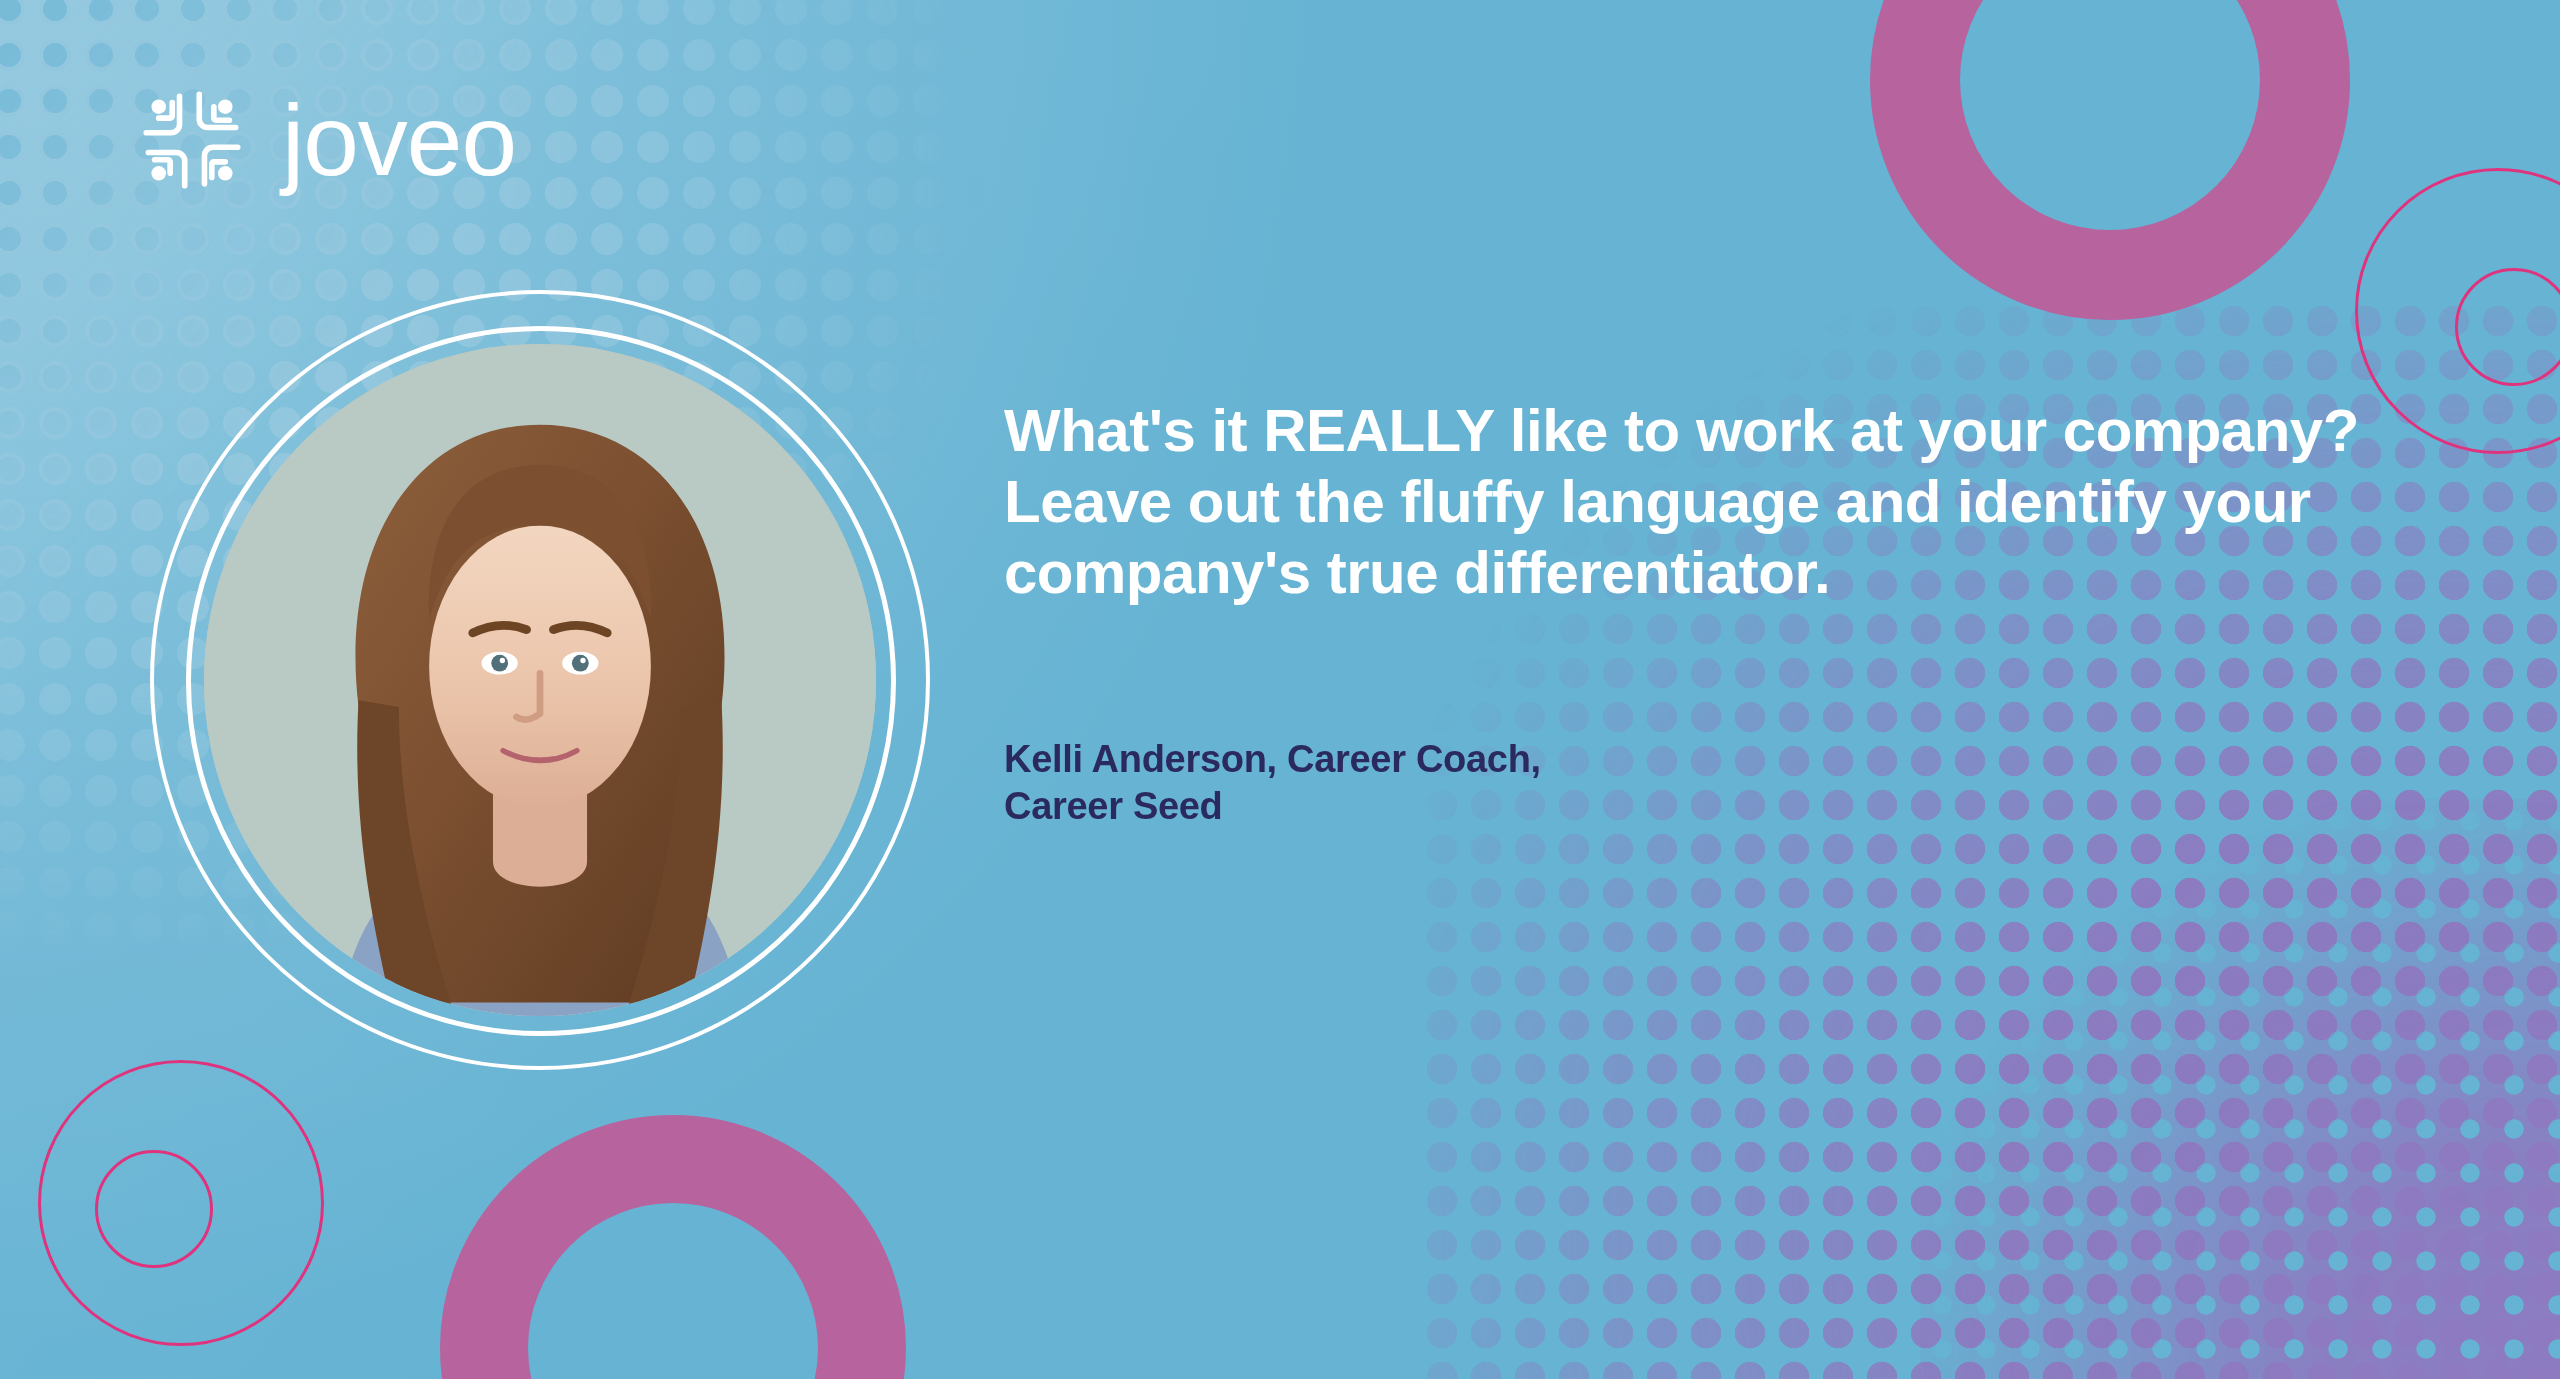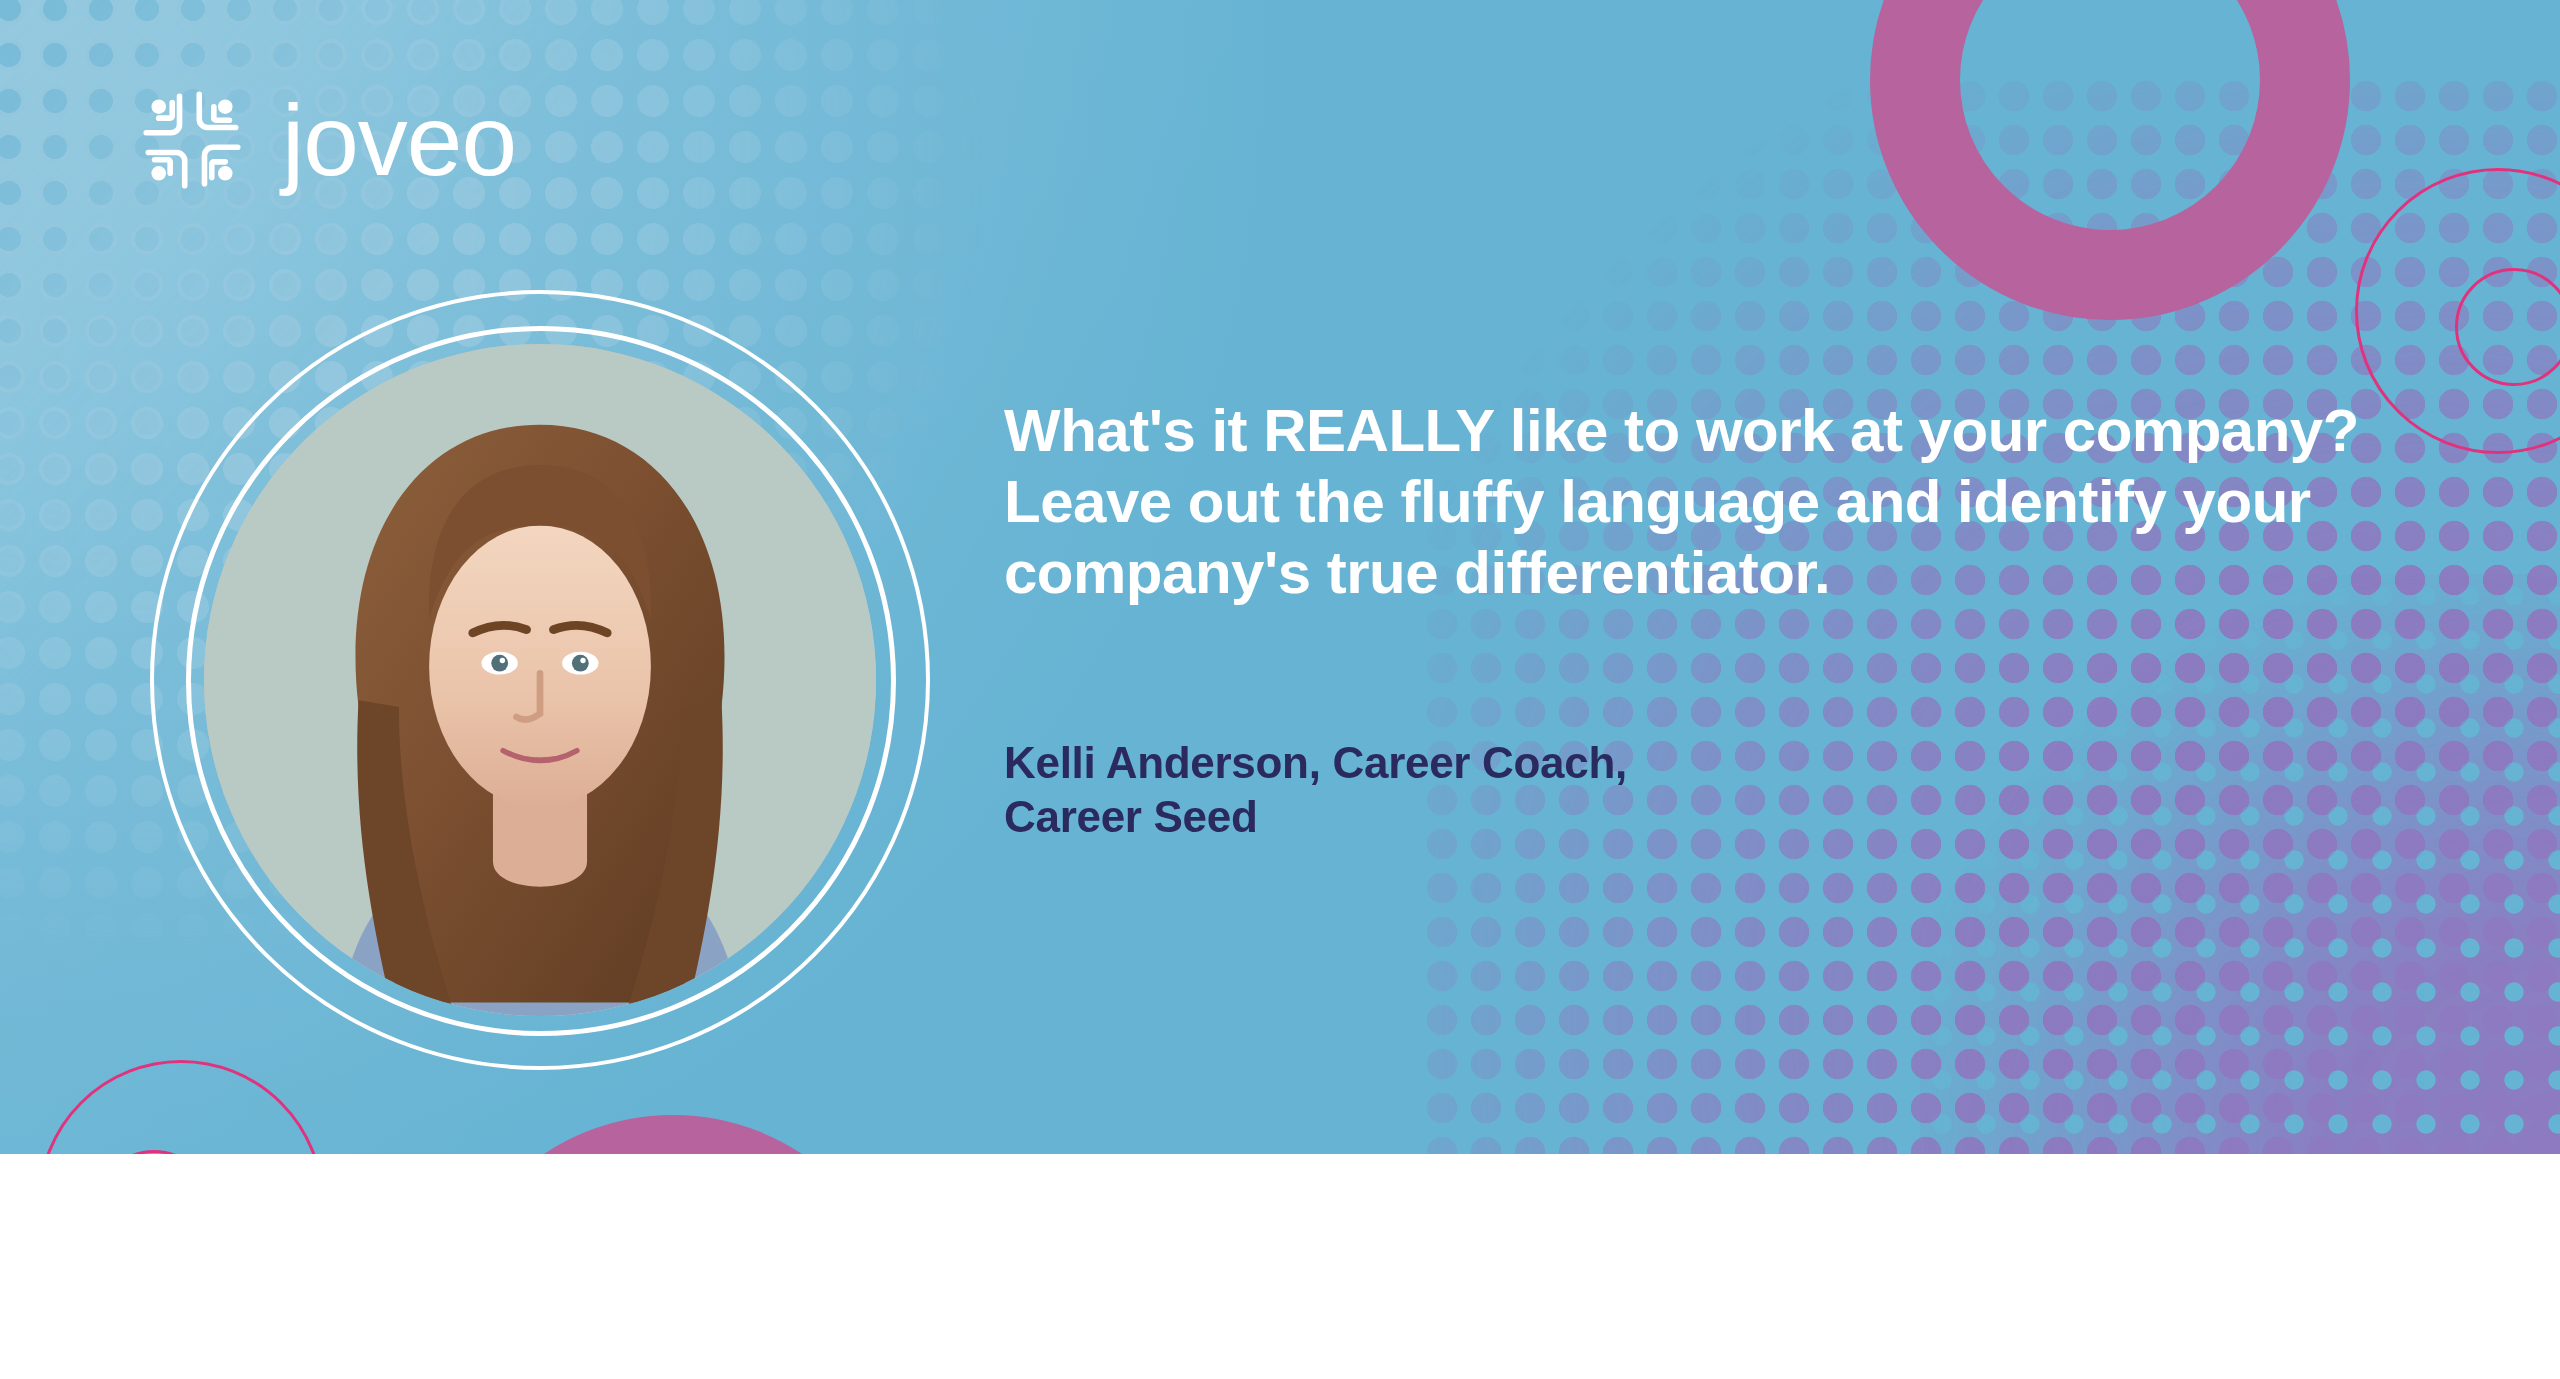--- a/index.html
+++ b/index.html
@@ -3,21 +3,21 @@
 <meta charset="utf-8">
 <style>
   html, body {
     margin: 0;
     padding: 0;
     background: #ffffff;
   }
   #stage {
     position: relative;
     width: 2560px;
-    height: 1154px;
+    height: 1379px;
     overflow: hidden;
     background: #66b3d3;
     font-family: "Liberation Sans", sans-serif;
   }
 
   
   .bg-wash {
     position: absolute;
     inset: 0;
     background:
@@ -166,21 +166,21 @@
     color: #ffffff;
     font-size: 60px;
     line-height: 1.18;
     font-weight: 600;
     letter-spacing: -0.5px;
     margin: 0;
     font-family: "Liberation Sans", sans-serif;
   }
   .attribution {
     color: #2b2a5e;
-    font-size: 44px;
+    font-size: 38px;
     line-height: 1.22;
     font-weight: 600;
     letter-spacing: -0.3px;
     margin: 128px 0 0 0;
     font-family: "Liberation Sans", sans-serif;
   }
 </style>
 </head>
 <body>
 

